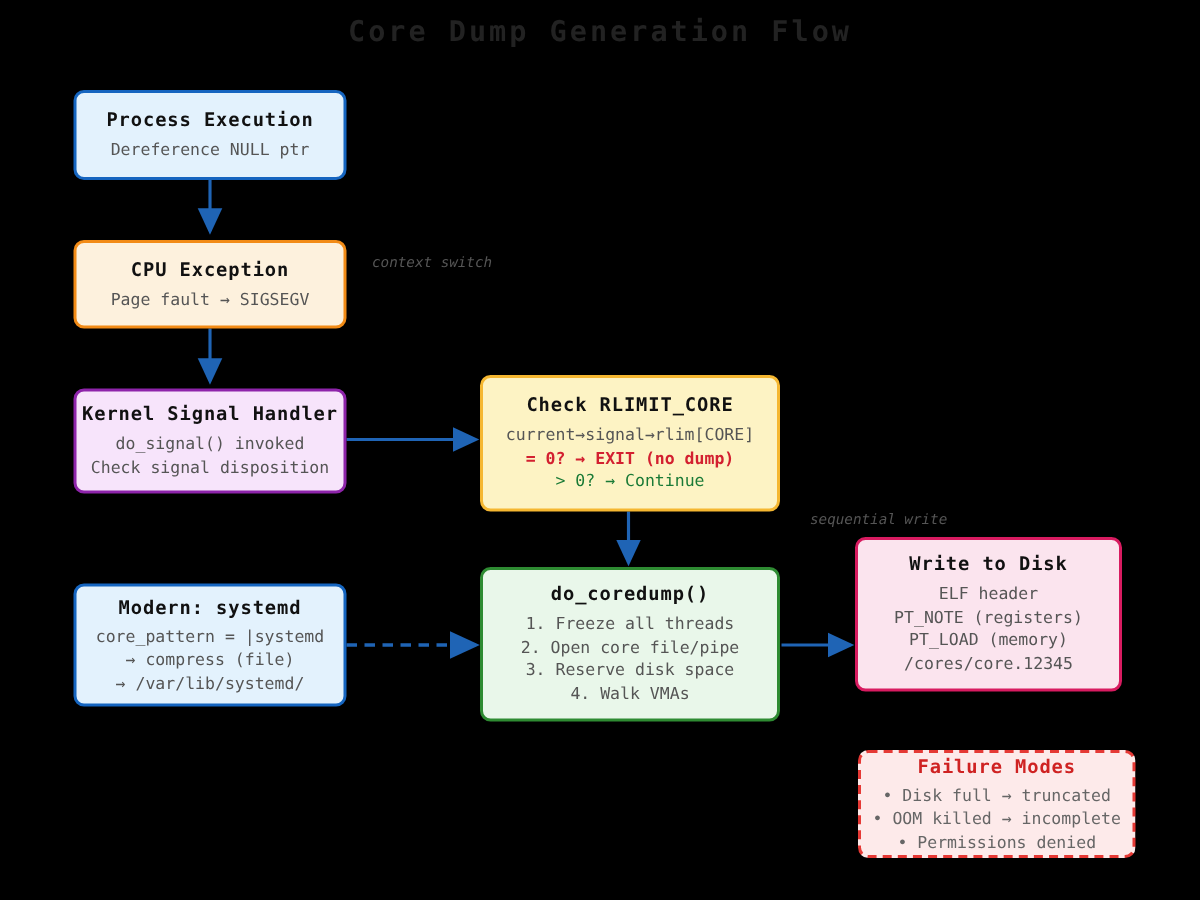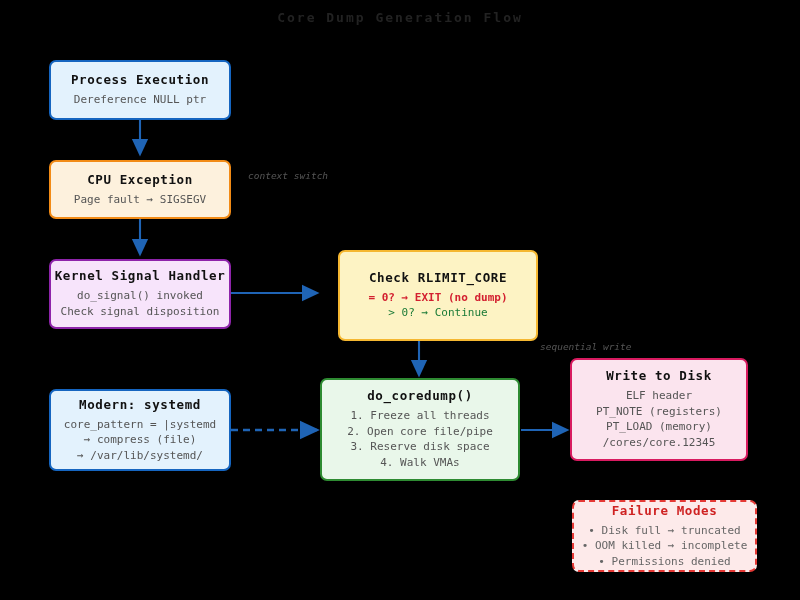--- a/index.html
+++ b/index.html
@@ -27,21 +27,21 @@
     height: 600px;
     pointer-events: none;
   }
   .title {
     position: absolute;
     left: 0;
     top: 10px;
     width: 800px;
     text-align: center;
     font-family: "DejaVu Sans Mono", monospace;
-    font-size: 13px;
+    font-size: 19px;
     font-weight: bold;
     letter-spacing: 2.0px;
     color: #222222;
   }
   .node {
     position: absolute;
     box-sizing: border-box;
     border-radius: 7px;
     display: flex;
     flex-direction: column;
@@ -133,22 +133,23 @@
   </div>
 
   <div class="edge-label" style="left:248px; top:170px;">context switch</div>
 
   <div class="node sk-purple" style="left:49px; top:259px; width:182px; height:70px;">
     <div class="hd">Kernel Signal Handler</div>
     <div class="ln">do_signal() invoked</div>
     <div class="ln">Check signal disposition</div>
   </div>
 
-  <div class="node sk-yellow" style="left:338px; top:250px; width:200px; height:91px;">
+  <div class="node sk-yellow" style="left:320px; top:250px; width:200px; height:91px;">
     <div class="hd">Check RLIMIT_CORE</div>
+    <div class="ln">current→signal→rlim[CORE]</div>
     <div class="ln red">= 0? → EXIT (no dump)</div>
     <div class="ln green">&gt; 0? → Continue</div>
   </div>
 
   <div class="edge-label" style="left:540px; top:341px;">sequential write</div>
 
   <div class="node sk-blue" style="left:49px; top:389px; width:182px; height:82px;">
     <div class="hd">Modern: systemd</div>
     <div class="ln">core_pattern = |systemd</div>
     <div class="ln">→ compress (file)</div>

